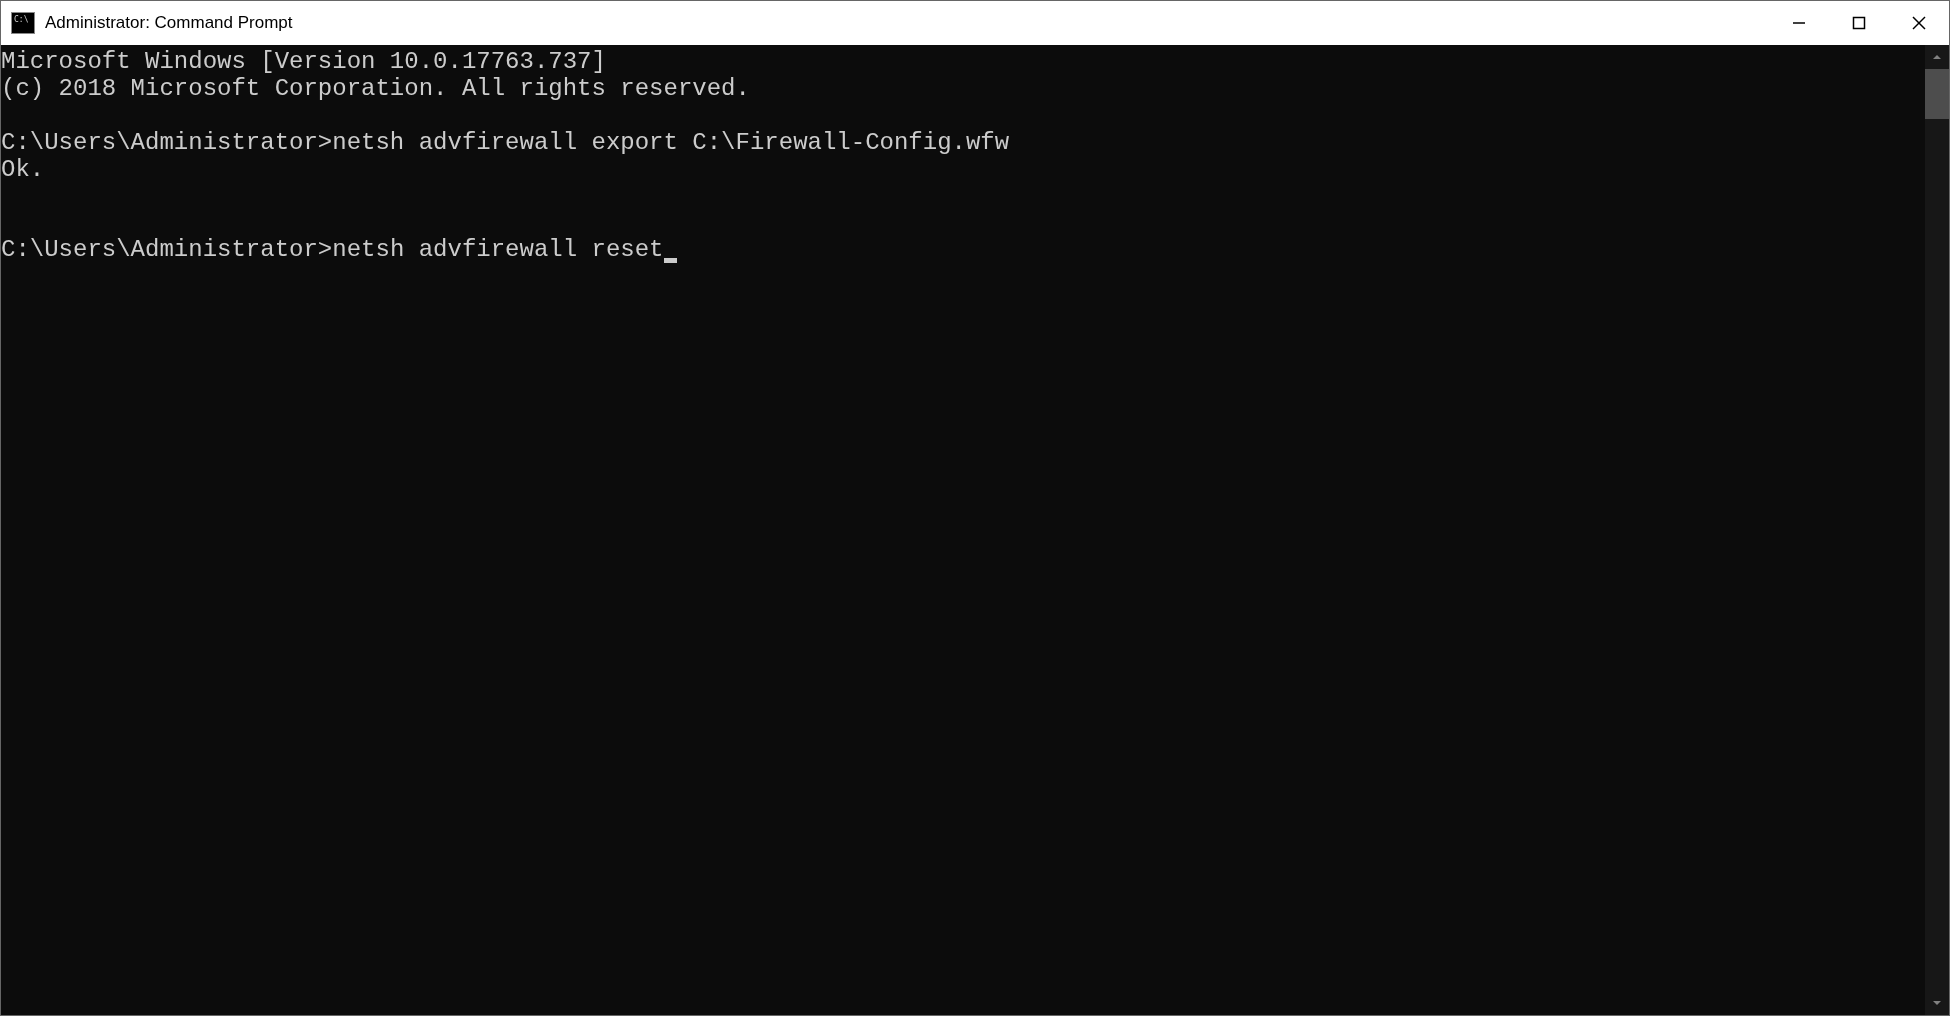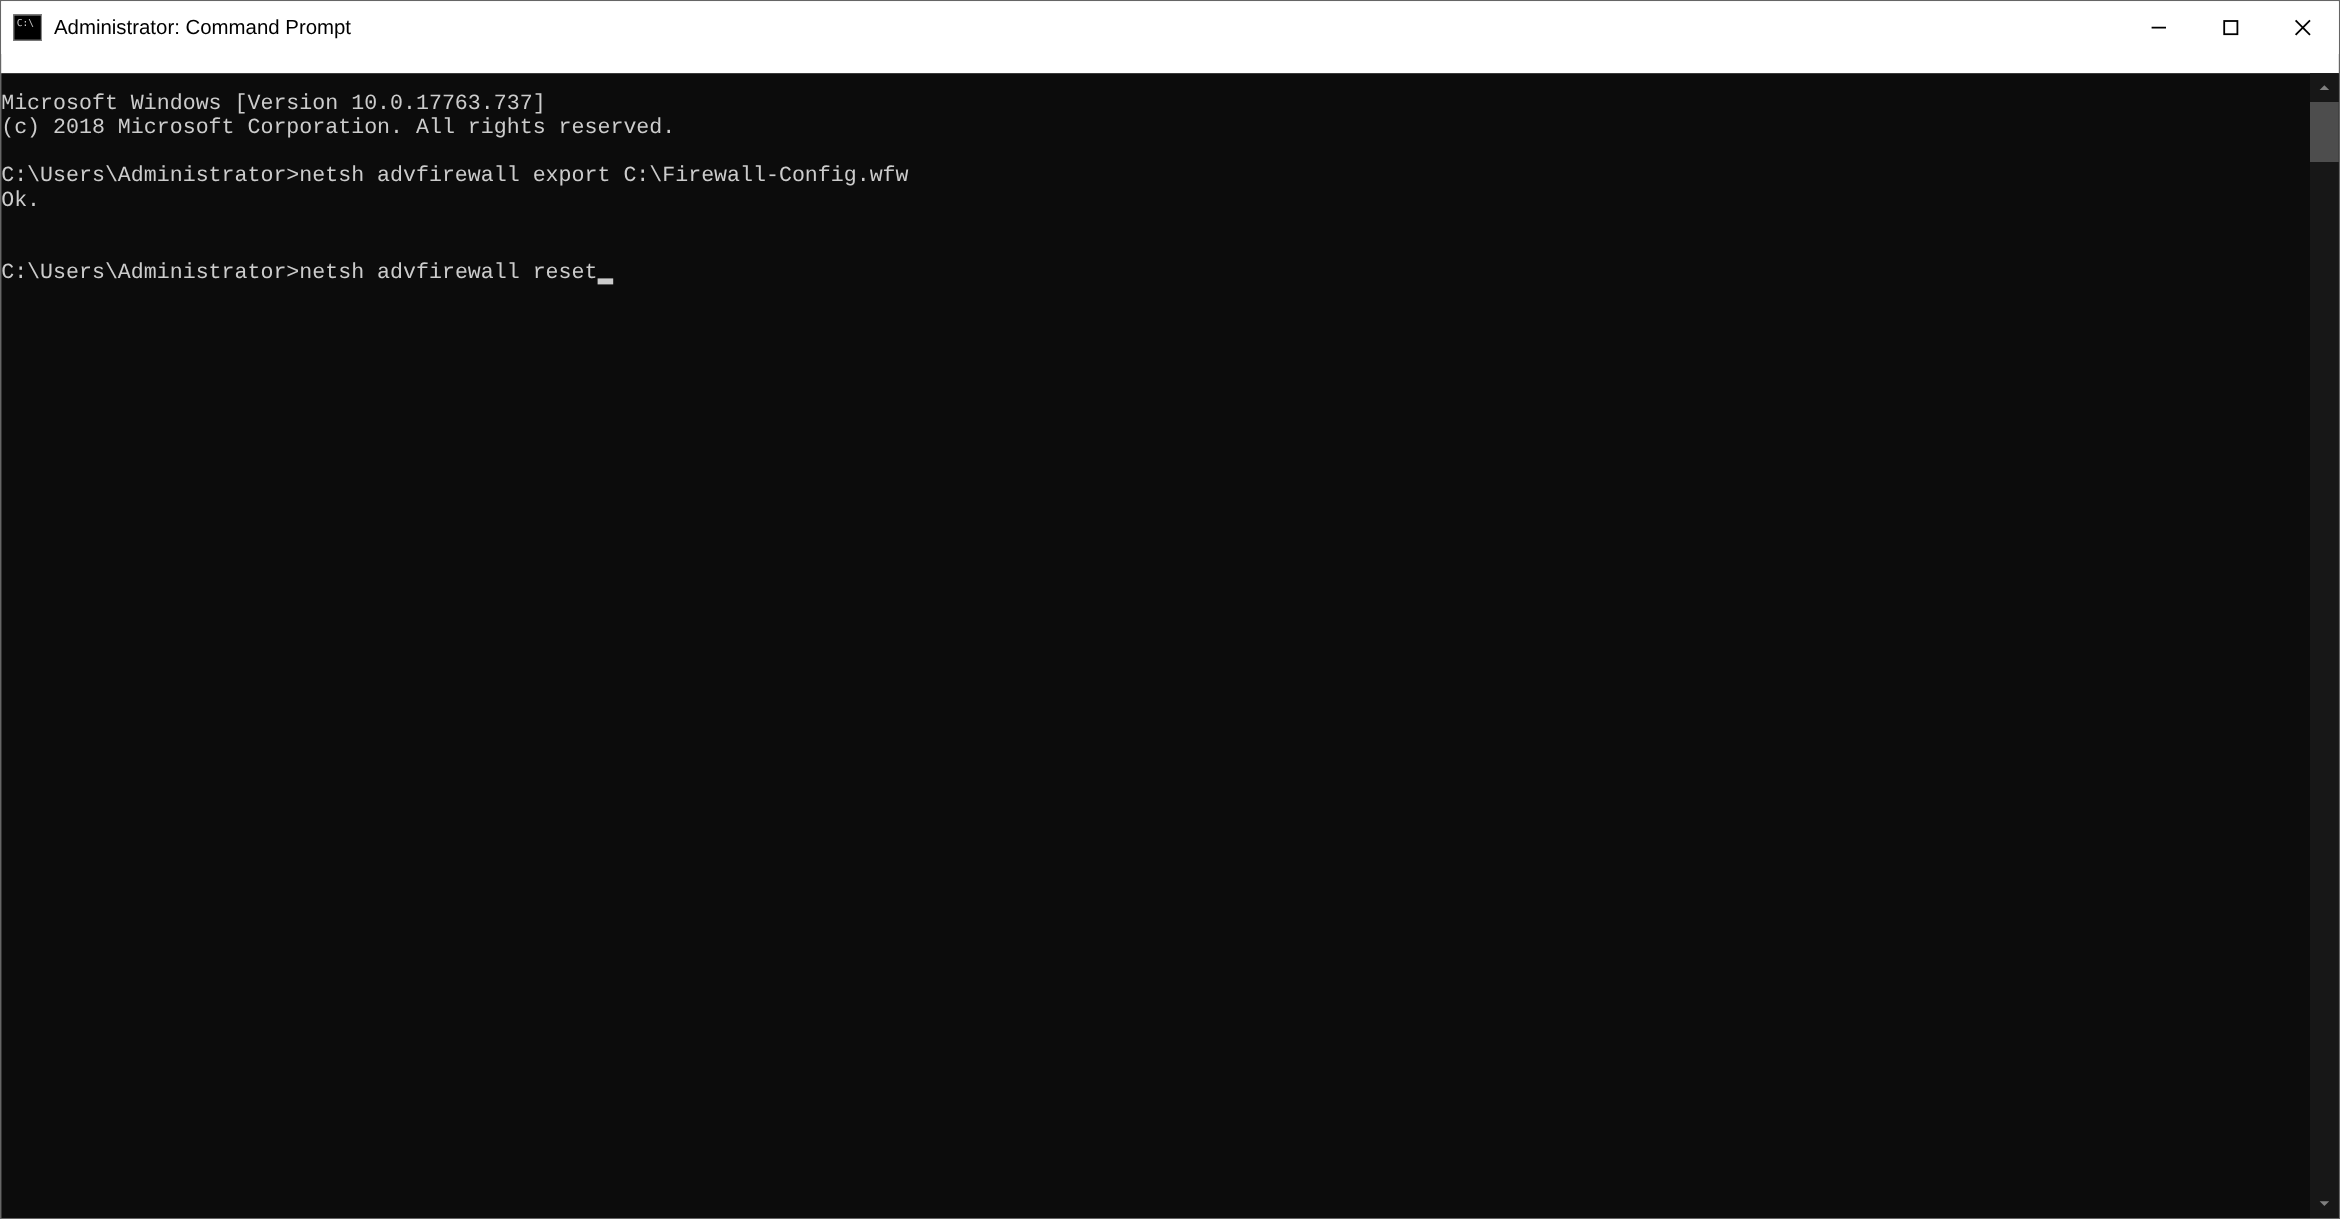--- a/index.html
+++ b/index.html
@@ -13,21 +13,20 @@
       width: 1950px;
       height: 1016px;
       overflow: hidden;
     }
     .window {
       width: 100%;
       height: 100%;
       display: flex;
       flex-direction: column;
       border: 1px solid #666;
-      gap: 16px;
     }
     .title-bar {
       height: 44px;
       background: #ffffff;
       display: flex;
       align-items: center;
       padding-left: 10px;
       position: relative;
     }
     .title-icon {
@@ -75,23 +74,23 @@
       stroke-width: 1.5;
     }
     .terminal-area {
       flex: 1;
       background: #0c0c0c;
       position: relative;
       display: flex;
     }
     .terminal-content {
       flex: 1;
-      padding: 16px 0 0 0;
+      padding: 4px 0 0 0;
       font-family: Consolas, "Courier New", monospace;
-      font-size: 18px;
+      font-size: 24px;
       line-height: 1.12;
       color: #cccccc;
       white-space: pre;
       overflow: hidden;
     }
     .terminal-line {
       white-space: pre;
     }
     .cursor {
       display: inline-block;

